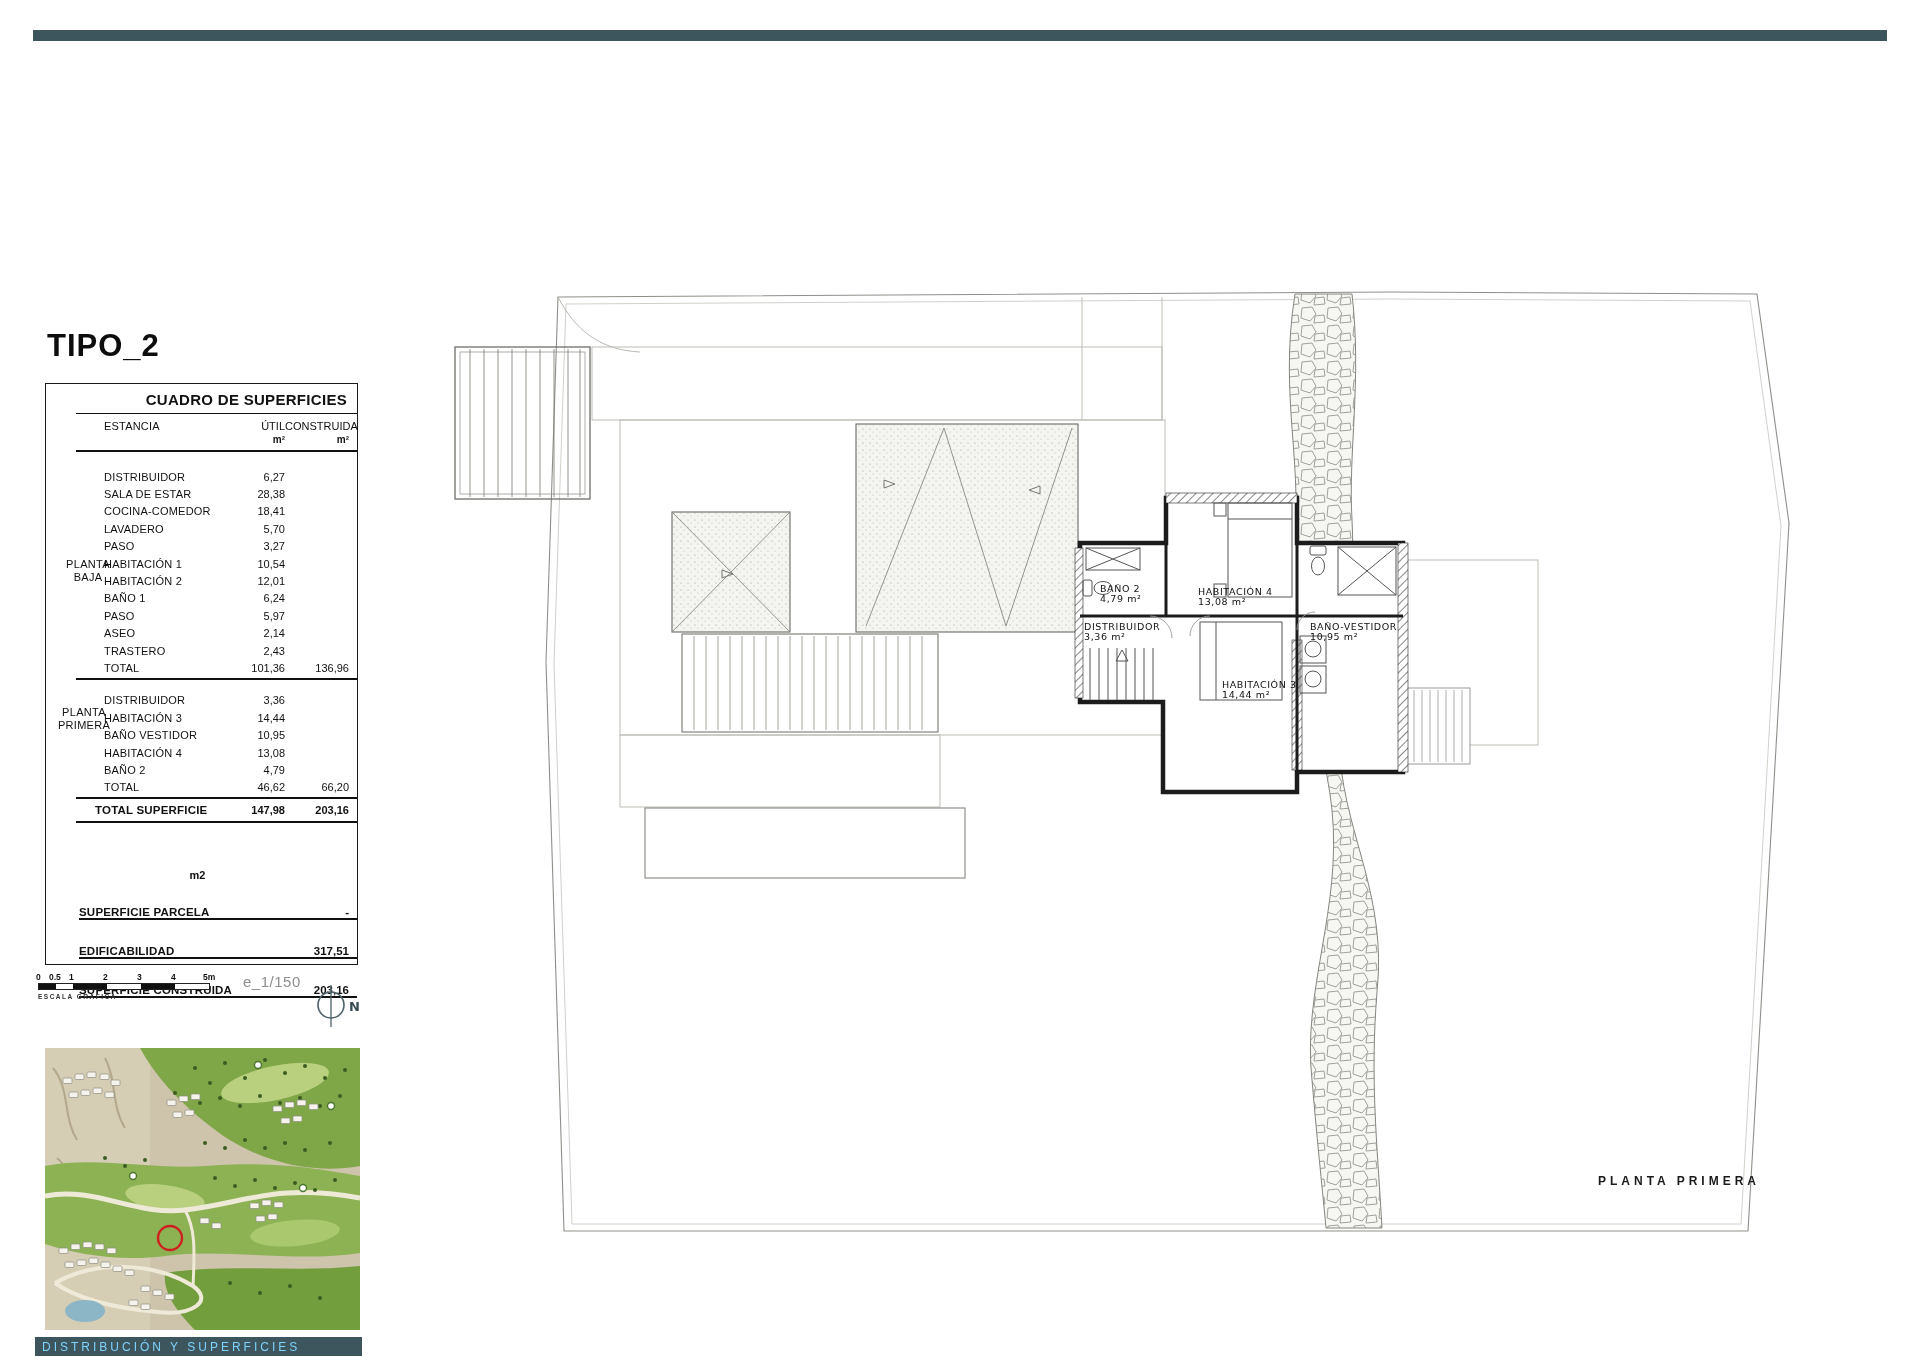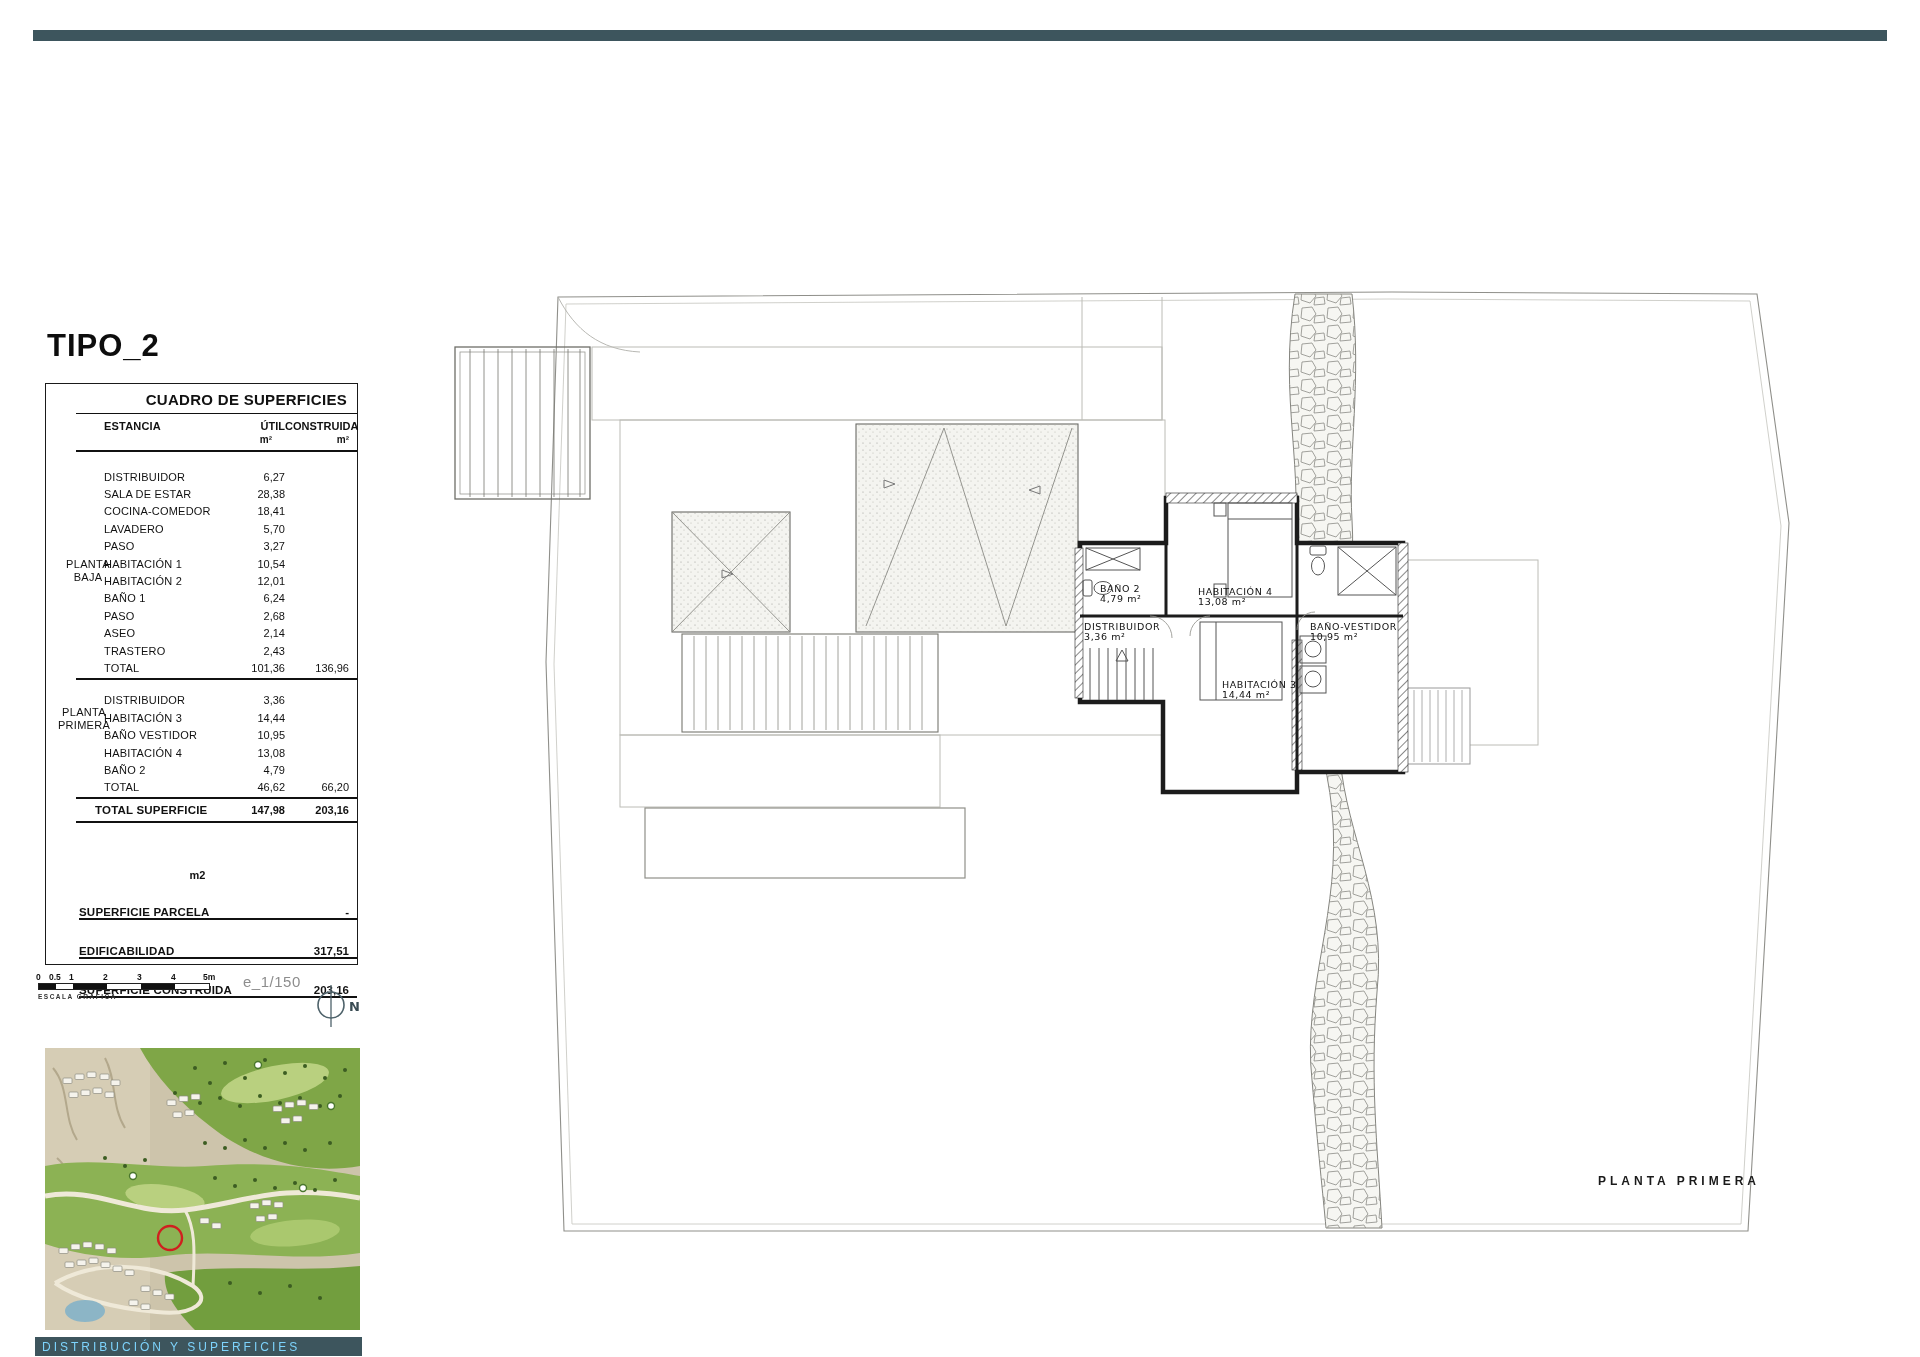--- a/index.html
+++ b/index.html
@@ -8,22 +8,22 @@
   .bar{position:absolute;background:#3d555d;}
   .top-bar{left:33px;top:30px;width:1854px;height:11px;}
   .doc-title{position:absolute;left:47px;top:328px;font-size:31px;font-weight:bold;letter-spacing:1px;color:#0d0d0d;}
   
   .tbl{position:absolute;left:45px;top:383px;width:313px;height:582px;border:1.6px solid #1a1a1a;box-sizing:border-box;font-size:11px;}
   .tbl-title{padding:7px 10px 0 0;text-align:right;font-weight:bold;font-size:15px;letter-spacing:.3px;}
   .hr1{margin:5px 0 0 30px;border-bottom:1.8px solid #111;}
   .hr2{margin:4px 0 0 30px;border-bottom:2.3px solid #111;}
   .hrg{margin:1px 0 0 30px;border-bottom:2.3px solid #111;}
   .trow{display:flex;align-items:center;height:17.4px;}
-  .thead-row{margin-top:4px;height:15px;font-weight:bold;}
-  .tsub-row{height:13px;font-weight:bold;font-size:10px;gap:13px;}
+  .thead-row{margin-top:4px;height:15px;font-weight:normal;}
+  .tsub-row{height:13px;font-weight:bold;font-size:10px;}
   .r-label{margin-left:58px;flex:1;letter-spacing:.2px;}
   .r-util{width:52px;text-align:right;}
   .r-con{width:64px;text-align:right;padding-right:8px;}
   .rows{margin-top:16px;}
   .gap12{height:12px;}
   .grand{font-weight:bold;height:21px;}
   .grand .r-label{margin-left:49px;font-size:11.5px;}
   .m2row{margin-top:46px;text-align:center;padding-right:8px;font-weight:bold;font-size:11px;}
   .sumrow{display:flex;align-items:flex-end;margin:20px 0 0 33px;height:17px;border-bottom:2.3px solid #111;font-weight:bold;font-size:11.5px;gap:44px;}
   .sumrow:first-of-type{margin-top:14px;}
@@ -120,21 +120,21 @@
           <span class="r-util">12,01</span>
           <span class="r-con"></span>
         </div>
       <div class="trow">
           <span class="r-label">BAÑO 1</span>
           <span class="r-util">6,24</span>
           <span class="r-con"></span>
         </div>
       <div class="trow">
           <span class="r-label">PASO</span>
-          <span class="r-util">2,68</span>
+          <span class="r-util">5,97</span>
           <span class="r-con"></span>
         </div>
       <div class="trow">
           <span class="r-label">ASEO</span>
           <span class="r-util">2,14</span>
           <span class="r-con"></span>
         </div>
       <div class="trow">
           <span class="r-label">TRASTERO</span>
           <span class="r-util">2,43</span>

